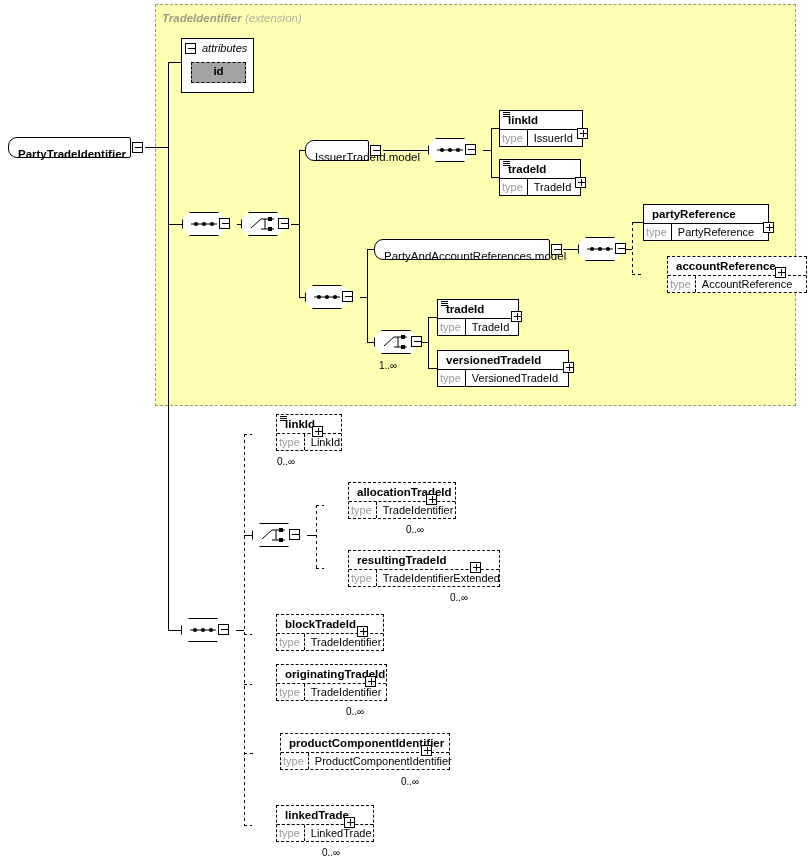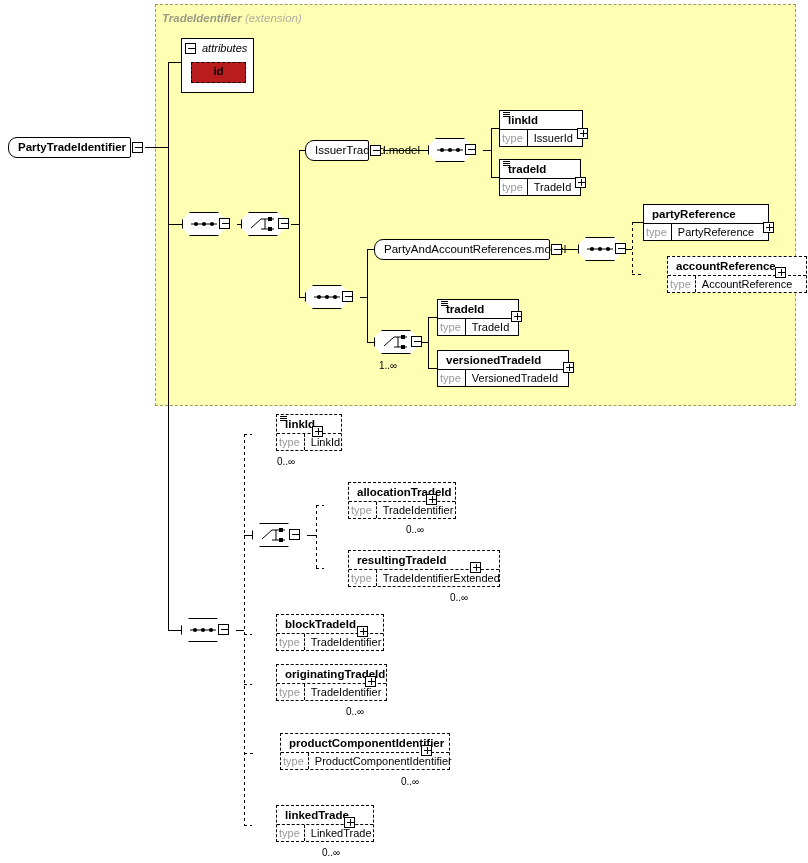--- a/index.html
+++ b/index.html
@@ -43,34 +43,34 @@
   .expander::before{content:"";position:absolute;left:2px;top:4px;
         width:7px;height:1px;background:#000;}
   .expander.plus::after{content:"";position:absolute;left:5px;top:1px;
         width:1px;height:7px;background:#000;}
   .expander .sh{position:absolute;left:2px;top:2px;width:11px;height:11px;
         background:#7a7a7a;z-index:-1;}
 
   
   .rnode{position:absolute;box-sizing:border-box;background:#fff;
         border:1px solid #000;border-radius:9px 2px 2px 9px;
-        font-size:11.5px;line-height:16px;padding:1px 7px 1px 9px;
+        font-size:11.5px;line-height:16px;padding:8px 7px 1px 9px;
         white-space:nowrap;}
   .rnode.bold{font-weight:bold;}
   .rnode .shadow{position:absolute;left:3px;top:3px;right:-3px;bottom:-3px;
         background:#b4b4b4;border-radius:9px 2px 2px 9px;z-index:-1;}
 
   
   .attrbox{position:absolute;box-sizing:border-box;background:#fff;
         border:1px solid #000;}
   .attrbox .shadow{position:absolute;left:3px;top:3px;right:-3px;bottom:-3px;
         background:#b4b4b4;z-index:-1;}
   .attrbox .hdr{font-style:italic;font-size:11px;padding:2px 6px 2px 20px;
         line-height:14px;color:#000;}
-  .attr-item{position:absolute;box-sizing:border-box;background:#b91c1c;
+  .attr-item{position:absolute;box-sizing:border-box;background:#a3a3a3;
         border:1px dashed #000;font-weight:bold;font-size:11.5px;
         text-align:center;line-height:17px;}
   .attr-item .shadow{position:absolute;left:3px;top:3px;right:-3px;bottom:-3px;
         background:#b4b4b4;z-index:-1;}
 
   
   .comp{position:absolute;width:44px;height:24px;}
   .comp .oct{position:absolute;left:0;top:0;width:44px;height:24px;
         background:#fff;border:1px solid #000;box-sizing:border-box;
         clip-path:polygon(8px 0,36px 0,44px 8px,44px 16px,36px 24px,

